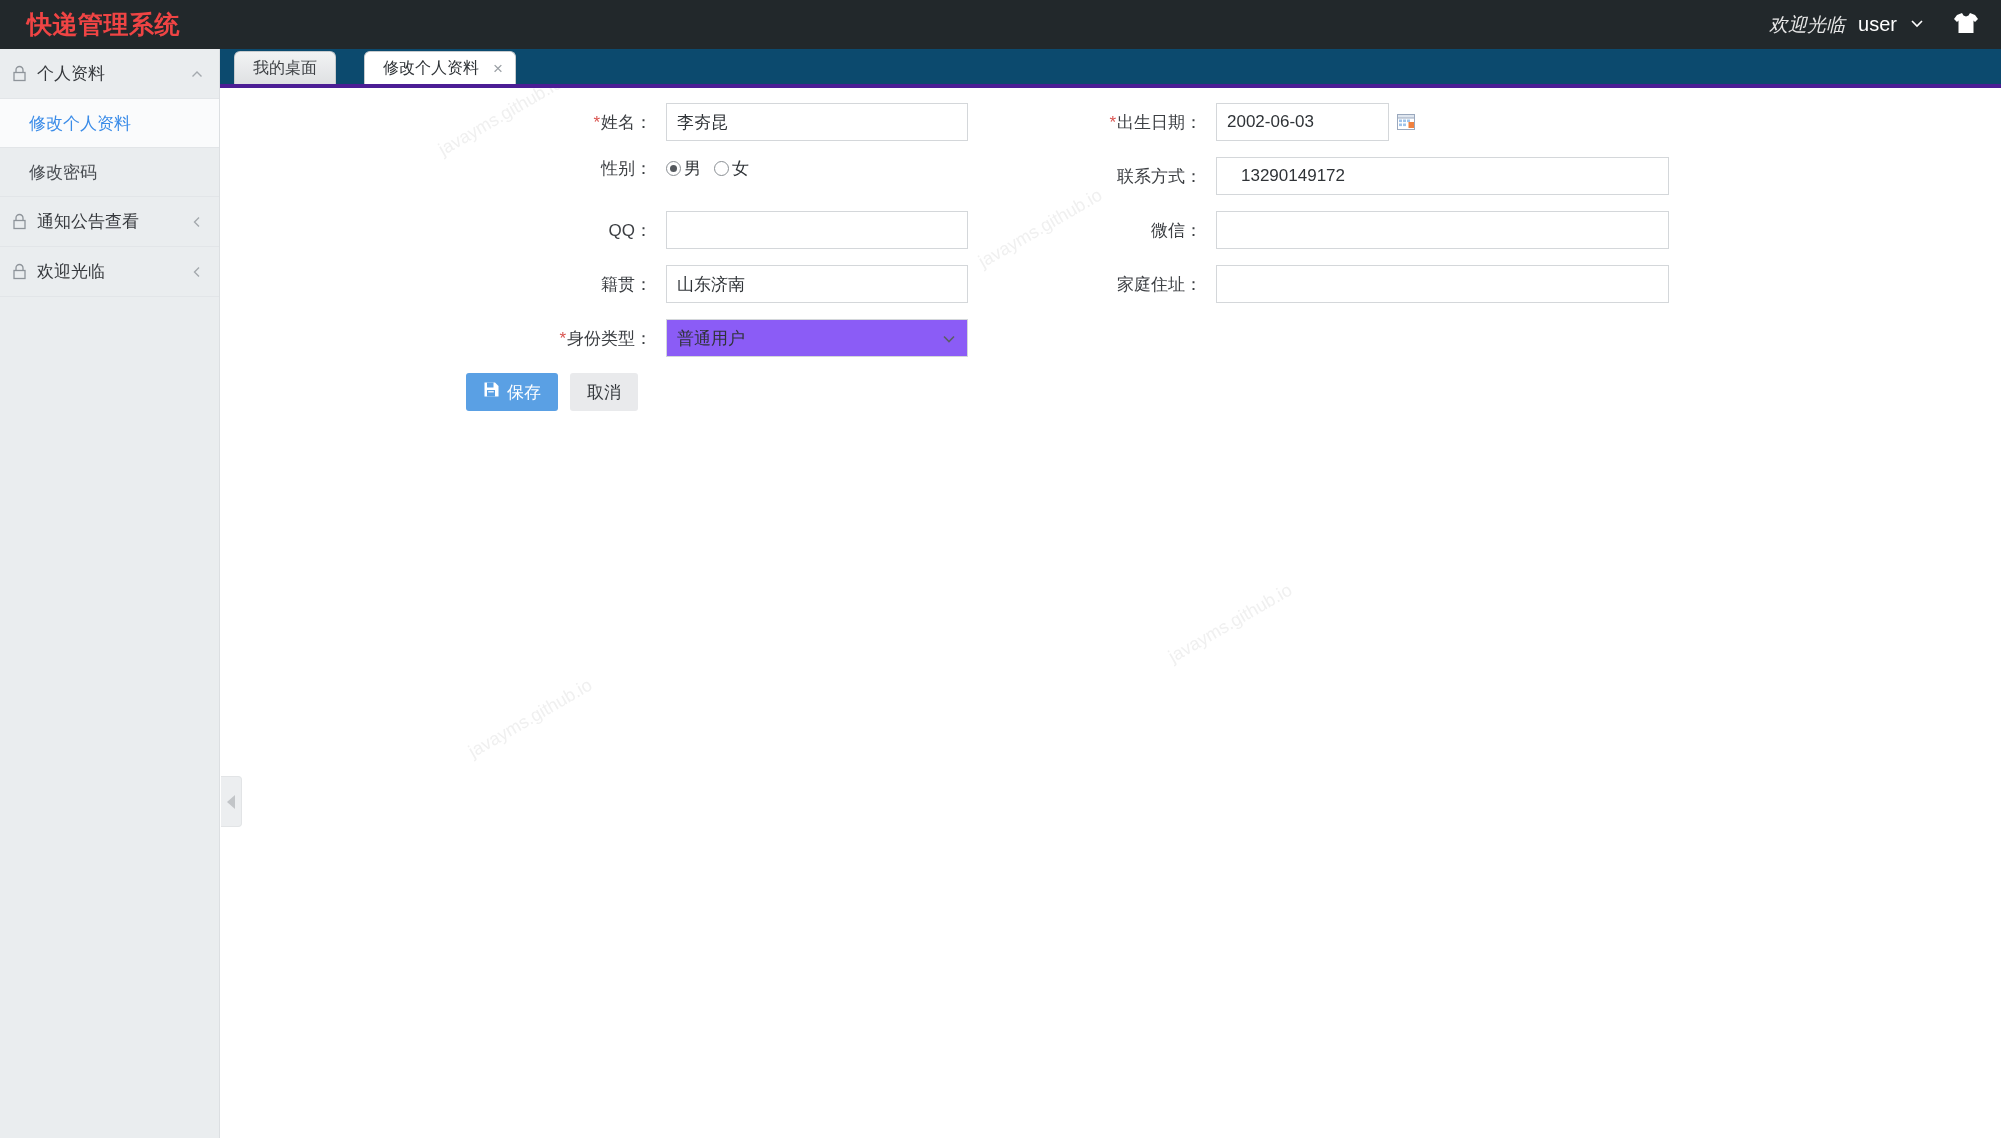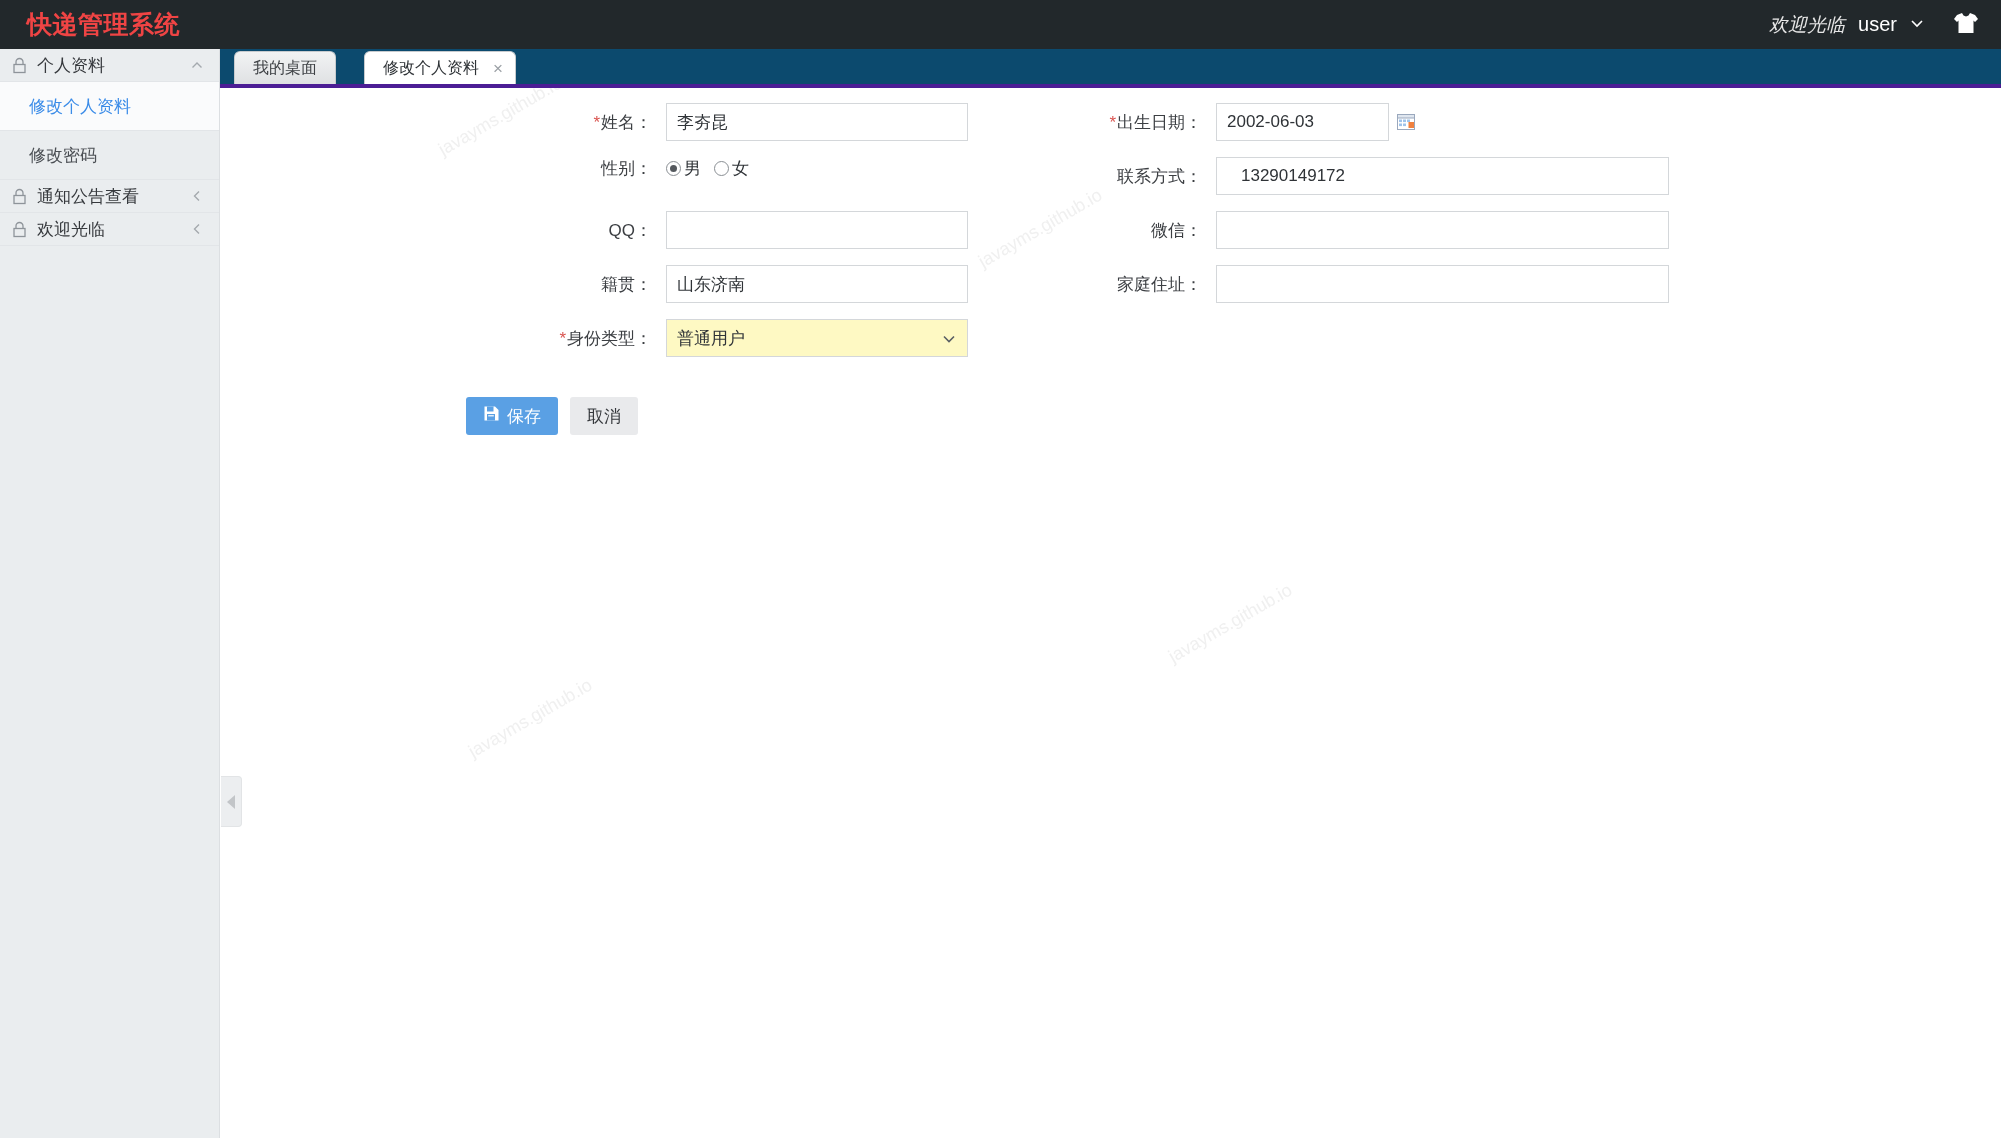--- a/index.html
+++ b/index.html
@@ -46,21 +46,21 @@
   .shirt-icon { margin-left: 16px; }
 
   
   .sidebar {
     position: absolute; left: 0; top: 49px;
     width: 220px; height: 1089px;
     background: #eaedef;
     border-right: 1px solid #dcdfe2;
   }
   .nav-group-header {
-    height: 33px;
+    height: 50px;
     display: flex; align-items: center;
     padding: 0 14px 0 11px;
     cursor: pointer;
     border-bottom: 1px solid #e2e5e8;
     position: relative;
   }
   .nav-group-header .lock {
     width: 17px; height: 17px; flex: 0 0 17px;
     margin-right: 9px;
   }
@@ -197,21 +197,21 @@
     position: absolute; left: 3px; top: 3px;
     width: 7px; height: 7px; border-radius: 50%;
     background: #55595e;
   }
   .radio-opt { display: flex; align-items: center; margin-right: 9px; cursor: pointer; }
 
   .sel-wrap { position: relative; width: 302px; }
   select.sel {
     width: 302px; height: 38px;
     border: 1px solid #d4d7da;
-    background: #fef9c3;
+    background: #8b5cf6;
     font-size: 17px; color: #2f3337;
     padding: 0 10px;
     font-family: "Liberation Sans", "DejaVu Sans", sans-serif;
     -webkit-appearance: none; appearance: none;
     outline: none;
   }
   .sel-chev {
     position: absolute; right: 11px; top: 12px;
     pointer-events: none;
   }
@@ -220,21 +220,20 @@
   .btn {
     height: 38px;
     display: inline-flex; align-items: center; justify-content: center;
     gap: 7px;
     padding: 0 17px;
     font-size: 17px;
     border-radius: 3px;
     border: none;
     cursor: pointer;
     font-family: "Liberation Sans", "DejaVu Sans", sans-serif;
-    margin-top: 24px;
   }
   .btn-save { background: #5aa0e4; color: #ffffff; }
   .btn-cancel { background: #e9eaec; color: #35383c; }
 
   
   .collapse-handle {
     position: absolute;
     left: 0px; top: 688px;
     width: 21px; height: 51px;
     background: #eceef0;

